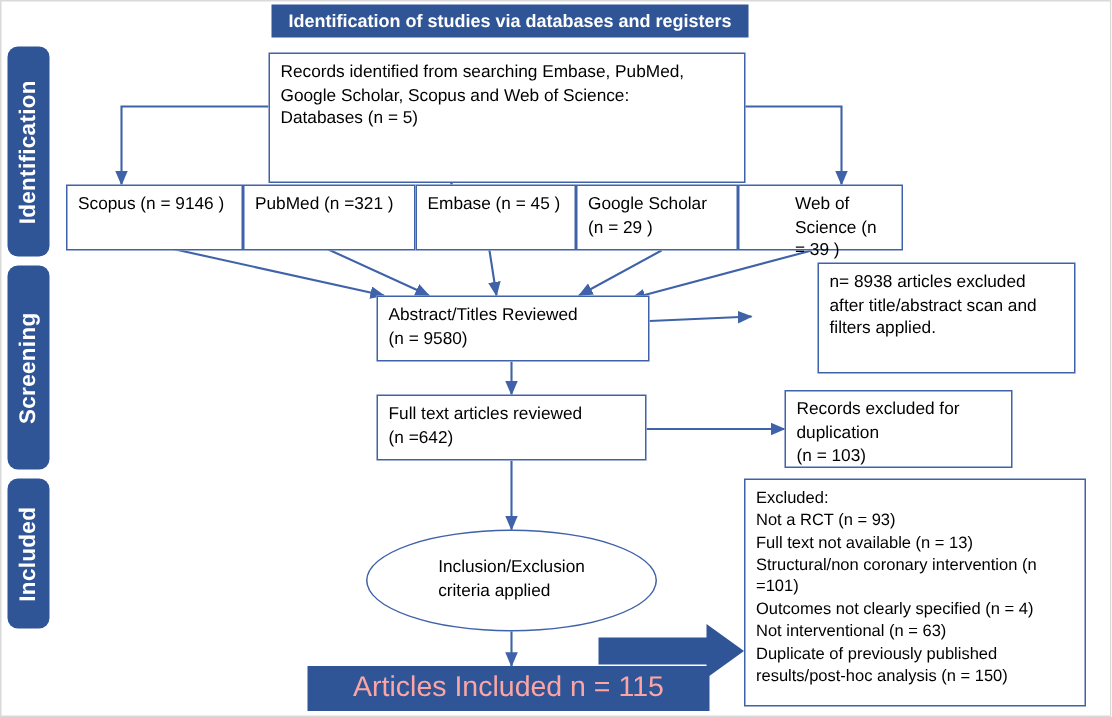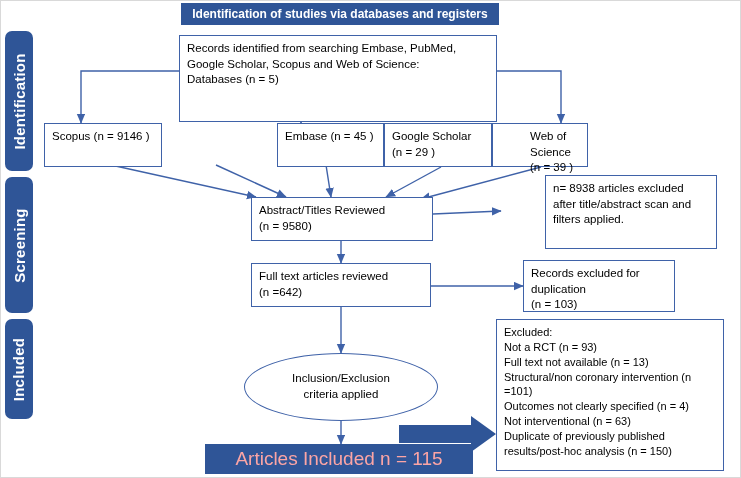--- a/index.html
+++ b/index.html
@@ -63,21 +63,21 @@
   }
   .ellipse {
     position: absolute;
     box-sizing: border-box;
     border: 1px solid #3f62a8;
     border-radius: 50%;
     background: #ffffff;
     display: flex;
     align-items: center;
     justify-content: center;
-    text-align: center;
+    text-align: left;
     font-size: 11.5px;
     line-height: 1.35;
     white-space: pre-line;
     color: #000;
   }
   .result-bar {
     position: absolute;
     box-sizing: border-box;
     background: #2f5597;
     color: #fca5a5;
@@ -151,23 +151,24 @@
     <span>Screening</span>
   </div>
   <div class="phase" style="left:4px; top:318px; width:28px; height:100px;">
     <span>Included</span>
   </div>
 
   <div class="box" style="left:178px; top:34px; width:318px; height:87px;">Records identified from searching Embase, PubMed, Google Scholar, Scopus and Web of Science:
 Databases (n = 5)</div>
 
   <div class="box" style="left:43px; top:122px; width:118px; height:44px;">Scopus (n = 9146 )</div>
+  <div class="box" style="left:161px; top:122px; width:115px; height:44px;">PubMed (n =321 )</div>
   <div class="box" style="left:276px; top:122px; width:107px; height:44px;">Embase (n = 45 )</div>
   <div class="box" style="left:383px; top:122px; width:108px; height:44px;">Google Scholar (n = 29 )</div>
-  <div class="box" style="left:491px; top:122px; width:96px; height:44px;padding-left:37px;">Web of Science (n = 39 )</div>
+  <div class="box" style="left:491px; top:122px; width:110px; height:44px;padding-left:37px;">Web of Science (n = 39 )</div>
 
   <div class="box" style="left:250px; top:196px; width:182px; height:44px;">Abstract/Titles Reviewed
 (n = 9580)</div>
 
   <div class="box" style="left:500px; top:174px; width:172px; height:74px;margin-left:44px;">n= 8938 articles excluded after title/abstract scan and filters applied.</div>
 
   <div class="box" style="left:250px; top:262px; width:180px; height:44px;">Full text articles reviewed
 (n =642)</div>
 
   <div class="box" style="left:522px; top:259px; width:152px; height:52px;">Records excluded for duplication

